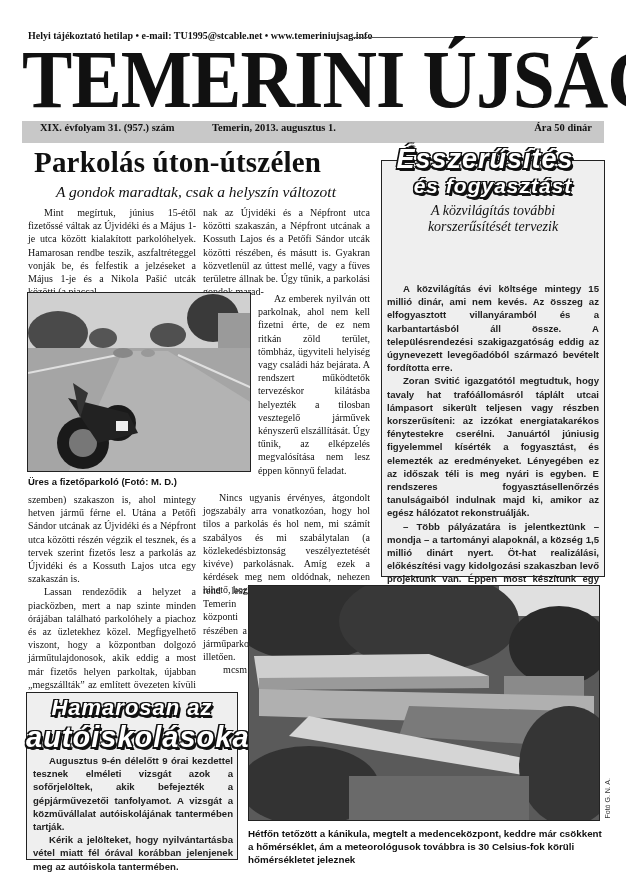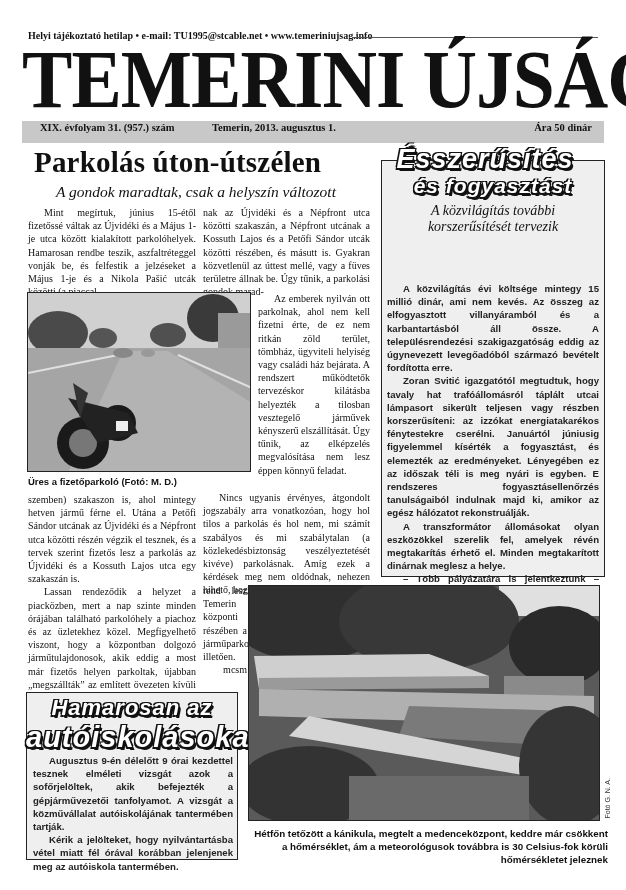--- a/index.html
+++ b/index.html
@@ -17,21 +17,21 @@
 
   
   .headline { left: 34px; top: 146px; font-size: 29px; font-weight: bold; white-space: nowrap; letter-spacing: 0.2px; }
   .subhead { left: 56px; top: 183px; font-size: 15.5px; font-style: italic; white-space: nowrap; }
 
   .col-text { font-size: 10px; line-height: 13.2px; text-align: justify; }
   .col-text p { text-indent: 16px; }
   .col-text p.noindent { text-indent: 0; }
 
   .photo { background: #777; border: 1px solid #222; overflow: hidden; }
-  .photo-caption { font-family: "Liberation Sans", sans-serif; font-size: 9.5px; font-weight: bold; white-space: nowrap; text-align: right; }
+  .photo-caption { font-family: "Liberation Sans", sans-serif; font-size: 9.5px; font-weight: bold; white-space: nowrap; }
 
   
   .box { border: 1px solid #222; background: #efefef; }
   .box-title { font-family: "Liberation Sans", sans-serif; font-weight: 900; font-style: italic; color: #fff;
     text-shadow: -1.5px -1.5px 0 #111, 1.5px -1.5px 0 #111, -1.5px 1.5px 0 #111, 1.5px 1.5px 0 #111, 2.5px 2.5px 0 #111;
     text-align: center; white-space: nowrap; letter-spacing: 1px; }
   .box-subhead { font-style: italic; text-align: center; font-size: 14px; line-height: 16px; }
   .box-text { font-family: "Liberation Sans", sans-serif; font-size: 9.6px; line-height: 13.2px; text-align: justify; font-weight: bold; color: #222; }
   .box-text p { text-indent: 16px; }
   .signature { text-align: right; }
@@ -100,21 +100,20 @@
 </div>
 
 <div class="abs box" style="left:381px; top:160px; width:224px; height:417px;"></div>
 <div class="abs box-title" style="left:368px; top:144px; width:234px; font-size:27px;">Ésszerűsítés</div>
 <div class="abs box-title" style="left:381px; top:174px; width:224px; font-size:21px;">és fogyasztást</div>
 <div class="abs box-subhead" style="left:381px; top:203px; width:224px;">A közvilágítás további</div>
 <div class="abs box-subhead" style="left:381px; top:219px; width:224px;">korszerűsítését tervezik</div>
 <div class="abs box-text" style="left:387px; top:242px; width:212px;margin-top:40px;">
   <p>A közvilágítás évi költsége mintegy 15 millió dinár, ami nem kevés. Az összeg az elfogyasztott villanyáramból és a karbantartásból áll össze. A településrendezési szakigazgatóság eddig az úgynevezett levegőadóból származó bevételt fordította erre.</p>
   <p>Zoran Svitić igazgatótól megtudtuk, hogy tavaly hat trafóállomásról táplált utcai lámpasort sikerült teljesen vagy részben korszerűsíteni: az izzókat energiatakarékos fénytestekre cserélni. Januártól júniusig figyelemmel kísérték a fogyasztást, és elemezték az eredményeket. Lényegében ez az időszak téli is meg nyári is egyben. E rendszeres fogyasztásellenőrzés tanulságaiból indulnak majd ki, amikor az egész hálózatot rekonstruálják.</p>
-  <p>A transzformátor állomásokat olyan eszközökkel szerelik fel, amelyek révén megtakarítás érhető el. Minden megtakarított dinárnak meglesz a helye.</p>
   <p>– Több pályázatára is jelentkeztünk – mondja – a tartományi alapoknál, a község 1,5 millió dinárt nyert. Öt-hat realizálási, előkészítési vagy kidolgozási szakaszban levő projektünk van. Éppen most készítünk egy pályázati anyagot, amit az energetikai titkársághoz adunk majd be. Sikeres pályázat esetén ezekből az eszközökből szeretnénk tovább fejleszteni a közvilágítást: korszerű világítótestekre cserélni a régieket.</p>
   <div class="signature">mcsm</div>
 </div>
 
 <div class="abs box" style="left:26px; top:692px; width:212px; height:168px;"></div>
 <div class="abs box-title" style="left:26px; top:695px; width:212px; font-size:22px;">Hamarosan az</div>
 <div class="abs box-title" style="left:26px; top:721px; width:212px; font-size:29px;">autóiskolásokat</div>
 <div class="abs box-text" style="left:33px; top:754px; width:200px;">
   <p>Augusztus 9-én délelőtt 9 órai kezdettel tesznek elméleti vizsgát azok a sofőrjelöltek, akik befejezték a gépjárművezetői tanfolyamot. A vizsgát a közművállalat autóiskolájának tantermében tartják.</p>
   <p>Kérik a jelölteket, hogy nyilvántartásba vétel miatt fél órával korábban jelenjenek meg az autóiskola tantermében.</p>

